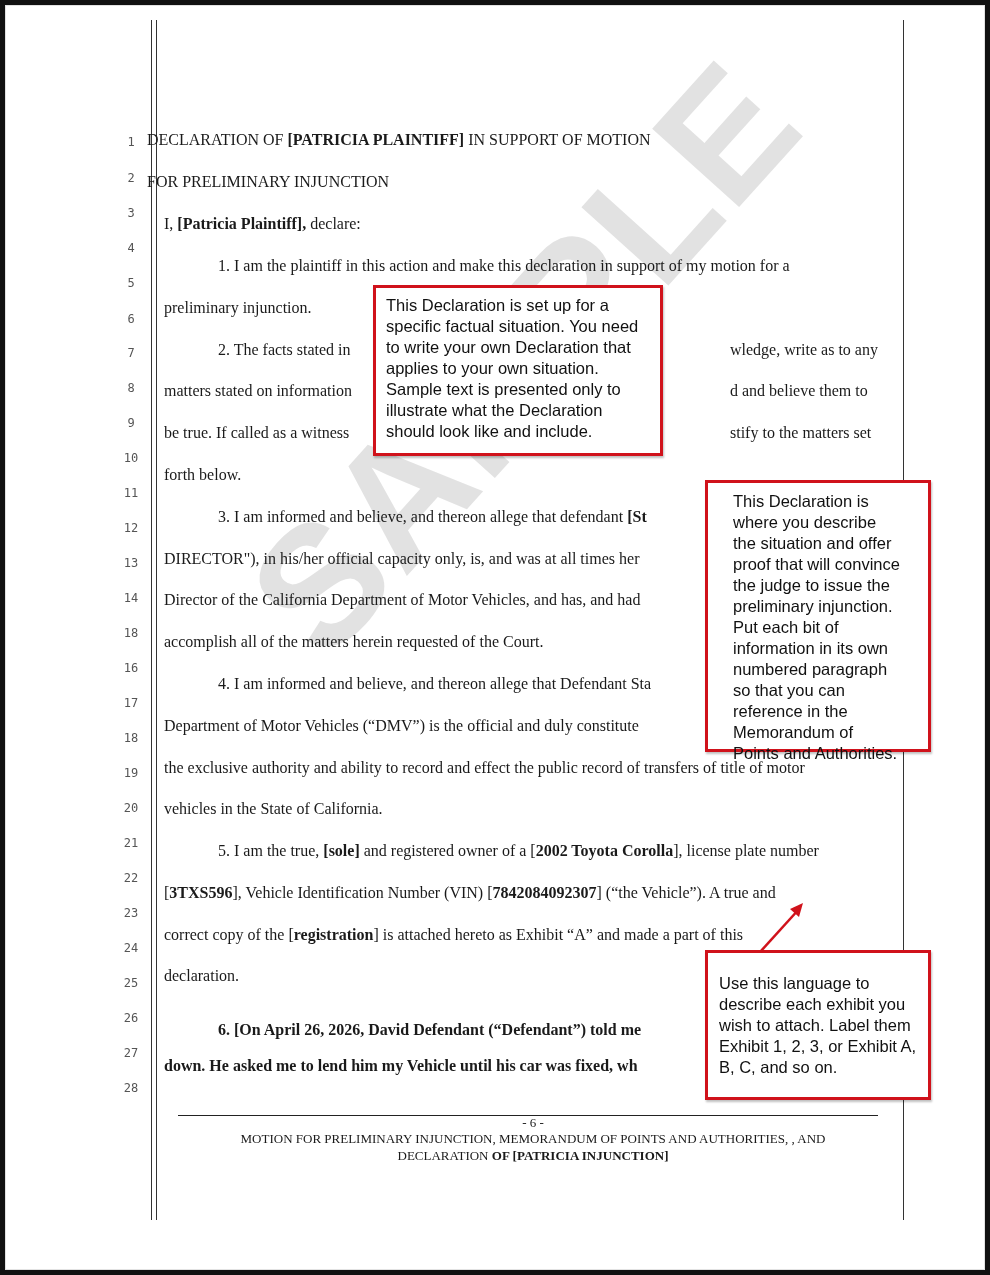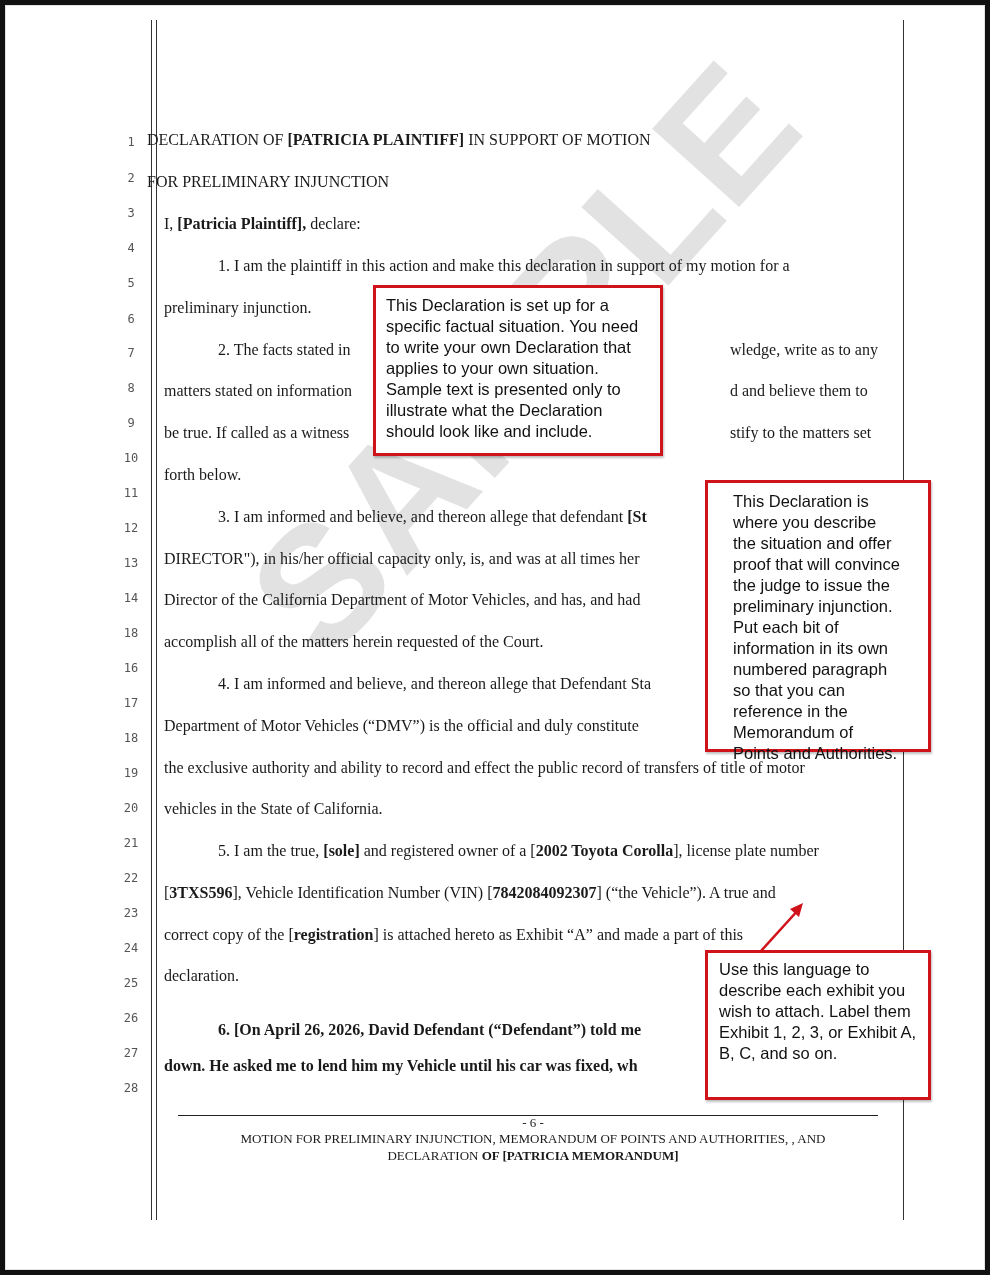--- a/index.html
+++ b/index.html
@@ -132,25 +132,25 @@
 <div class="line" style="top:925px">
   <span>correct copy of the [</span><b>registration</b><span>] is attached hereto as Exhibit “A” and made a part of this</span>
 </div>
 <div class="line" style="top:966px">declaration.</div>
 
 <div class="line indent" style="top:1020px"><b>6. [On April 26, 2026, David Defendant (“Defendant”) told me</b></div>
 <div class="line" style="top:1056px"><b>down. He asked me to lend him my Vehicle until his car was fixed, wh</b></div>
 
 <div class="note" style="left:373px; top:285px; width:290px; height:171px;">This Declaration  is set up for a specific factual situation. You need to write your own Declaration that applies to your own situation. Sample text is presented only to illustrate what the Declaration should look like and include.</div>
 <div class="note" style="left:705px; top:480px; width:226px; height:272px; padding:8px 25px;">This Declaration is where you describe the situation and offer proof that will convince the judge to issue the preliminary injunction. Put each bit of information in its own numbered paragraph so that you can reference in the Memorandum of Points and Authorities.</div>
-<div class="note" style="left:705px; top:950px; width:226px; height:150px; padding:6px 11px;">Use this language to describe each exhibit you wish to attach. Label them Exhibit 1, 2, 3, or Exhibit A, B, C, and so on.</div>
+<div class="note" style="left:705px; top:950px; width:226px; height:150px; padding:20px 11px;">Use this language to describe each exhibit you wish to attach. Label them Exhibit 1, 2, 3, or Exhibit A, B, C, and so on.</div>
 
 <svg class="arrow" width="990" height="1275">
   <line x1="760" y1="952" x2="800" y2="908" stroke="#d0121b" stroke-width="2.5"></line>
   <polygon points="803,903 790,909 799,917" fill="#d0121b"></polygon>
 </svg>
 
 <div class="footer-rule"></div>
 <div class="footer" style="top:1114px;">- 6 -</div>
 <div class="footer" style="top:1130px;">MOTION FOR PRELIMINARY INJUNCTION, MEMORANDUM OF POINTS AND AUTHORITIES, , AND</div>
 <div class="footer" style="top:1147px;">
-  <span>DECLARATION </span><b>OF [PATRICIA MEMORANDUM]</b>
+  <span>DECLARATION </span><b>OF [PATRICIA INJUNCTION]</b>
 </div>
 
 </body></html>

